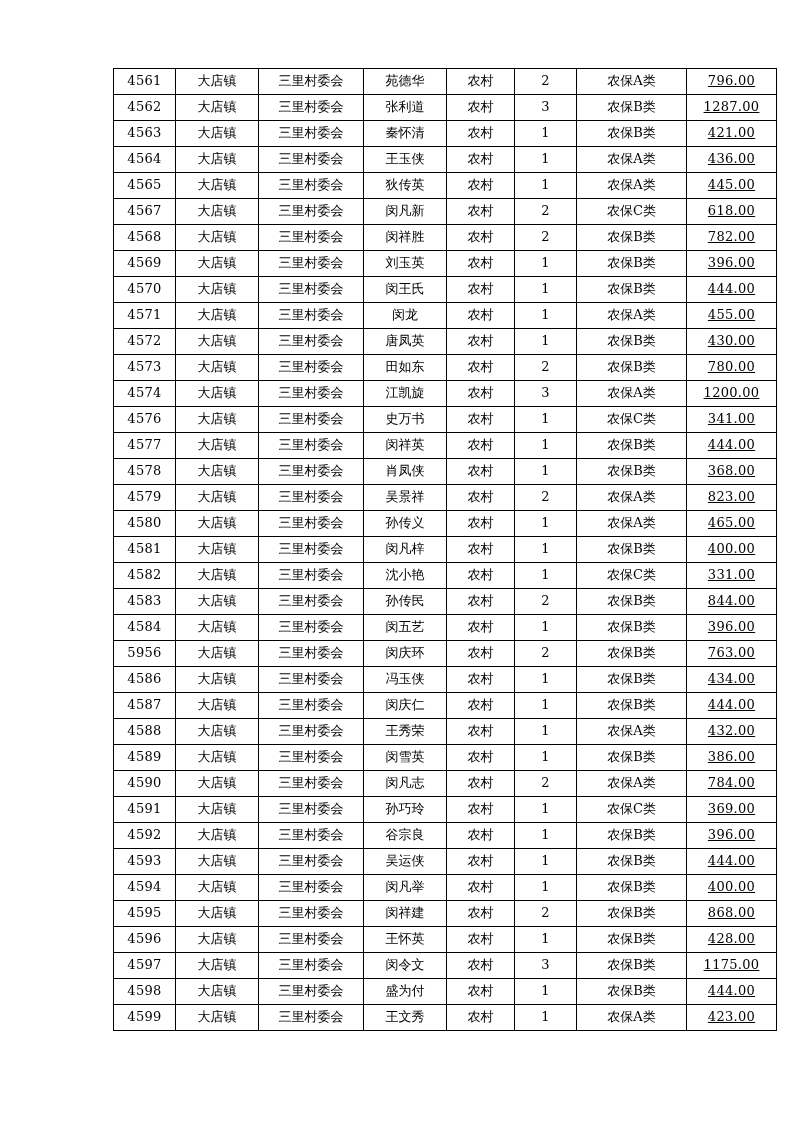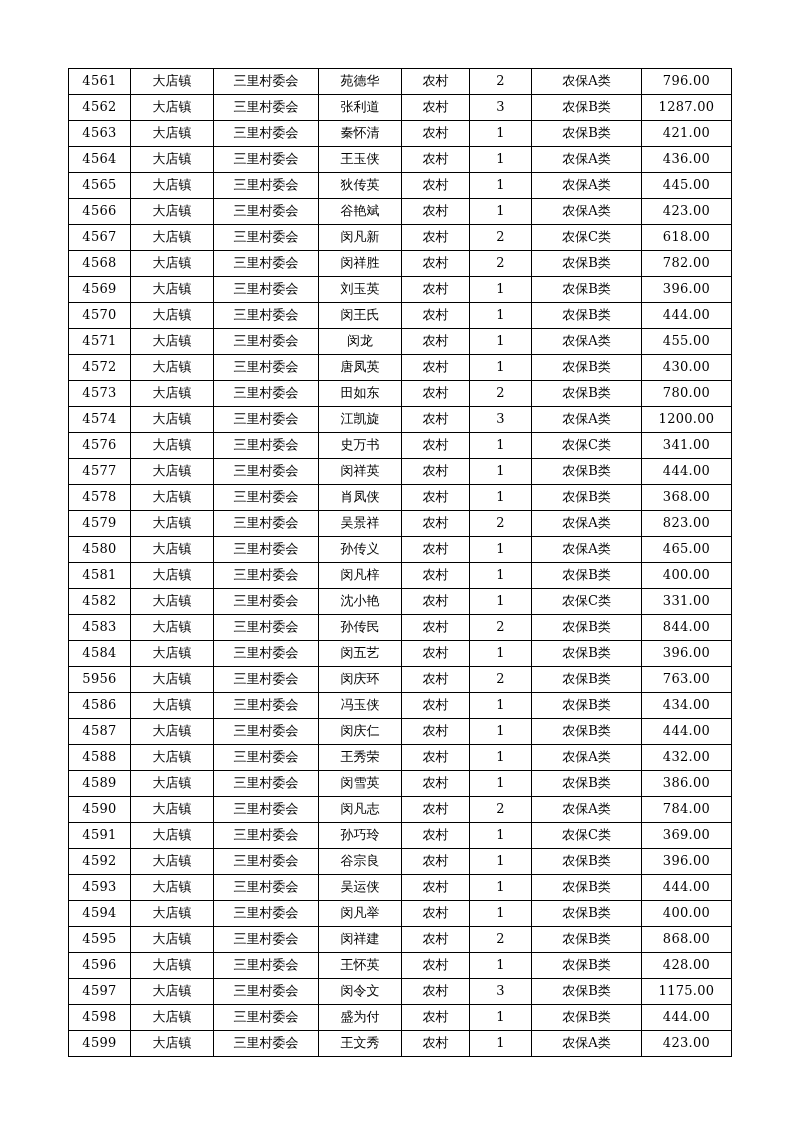--- a/index.html
+++ b/index.html
@@ -17,20 +17,21 @@
     position: relative;
     width: 793px;
     height: 1122px;
     box-sizing: border-box;
     padding: 68px 62px 0 68px;
   }
   table.data-table {
     border-collapse: collapse;
     width: 663px;
     table-layout: fixed;
+    margin-left: 45px;
   }
   table.data-table td {
     border: 1px solid #000000;
     height: 25px;
     text-align: center;
     vertical-align: middle;
     font-size: 13px;
     line-height: 1.1;
     padding: 0;
     overflow: hidden;
@@ -40,21 +41,21 @@
   col.c0 { width: 62px; }
   col.c1 { width: 83px; }
   col.c2 { width: 105px; }
   col.c3 { width: 83px; }
   col.c4 { width: 68px; }
   col.c5 { width: 62px; }
   col.c6 { width: 110px; }
   col.c7 { width: 90px; }
 
   td.num-id { font-family: "DejaVu Serif", "Liberation Serif", serif; font-size: 13px; letter-spacing: 0.3px; }
-  td.amount { font-family: "DejaVu Serif", "Liberation Serif", serif; font-size: 13px; letter-spacing: 0.3px; }
+  td.amount { font-family: "DejaVu Serif", "Liberation Serif", serif; font-size: 13px; letter-spacing: 0.3px; text-decoration: underline; }
   td.cn { font-family: "DejaVu Serif", "Liberation Serif", serif; font-size: 13.5px; }
 </style>
 </head>
 <body>
 
 <div class="page">
   <table class="data-table">
     <colgroup>
       <col class="c0">
         <col class="c1">
@@ -110,30 +111,20 @@
           <td class="num-id">4565</td>
           <td class="cn">大店镇</td>
           <td class="cn">三里村委会</td>
           <td class="cn">狄传英</td>
           <td class="cn">农村</td>
           <td class="num-id">1</td>
           <td class="cn">农保A类</td>
           <td class="amount">445.00</td>
         </tr>
         <tr>
-          <td class="num-id">4566</td>
-          <td class="cn">大店镇</td>
-          <td class="cn">三里村委会</td>
-          <td class="cn">谷艳斌</td>
-          <td class="cn">农村</td>
-          <td class="num-id">1</td>
-          <td class="cn">农保A类</td>
-          <td class="amount">423.00</td>
-        </tr>
-        <tr>
           <td class="num-id">4567</td>
           <td class="cn">大店镇</td>
           <td class="cn">三里村委会</td>
           <td class="cn">闵凡新</td>
           <td class="cn">农村</td>
           <td class="num-id">2</td>
           <td class="cn">农保C类</td>
           <td class="amount">618.00</td>
         </tr>
         <tr>

